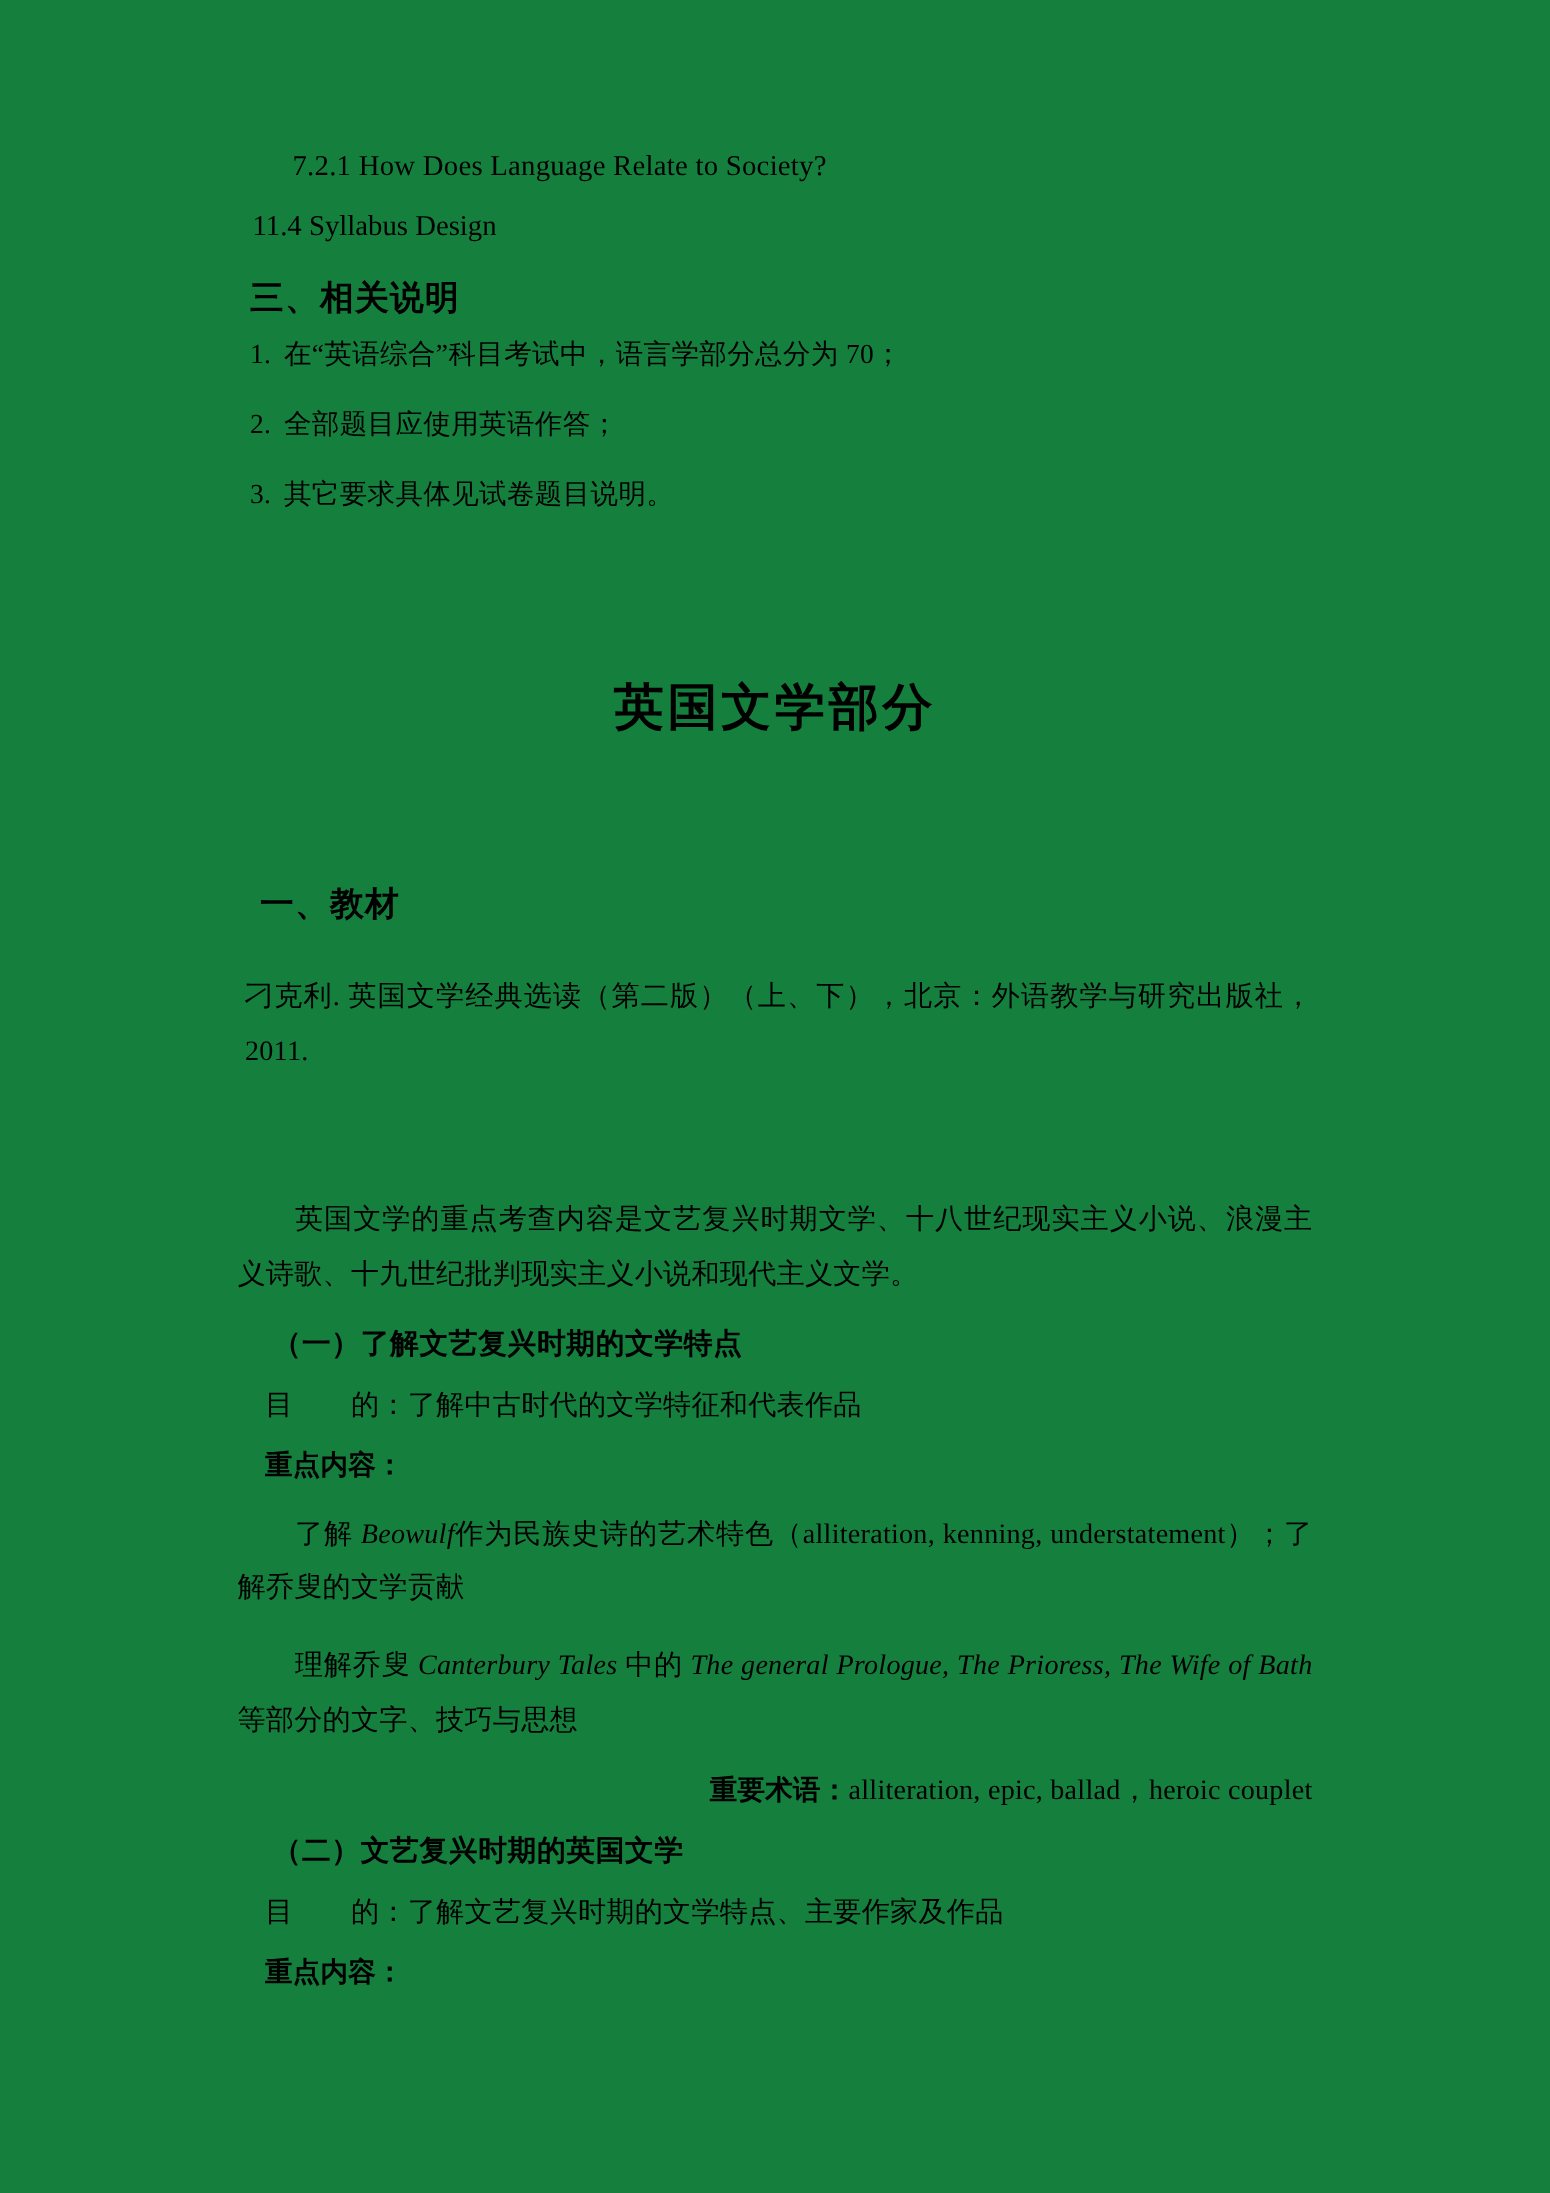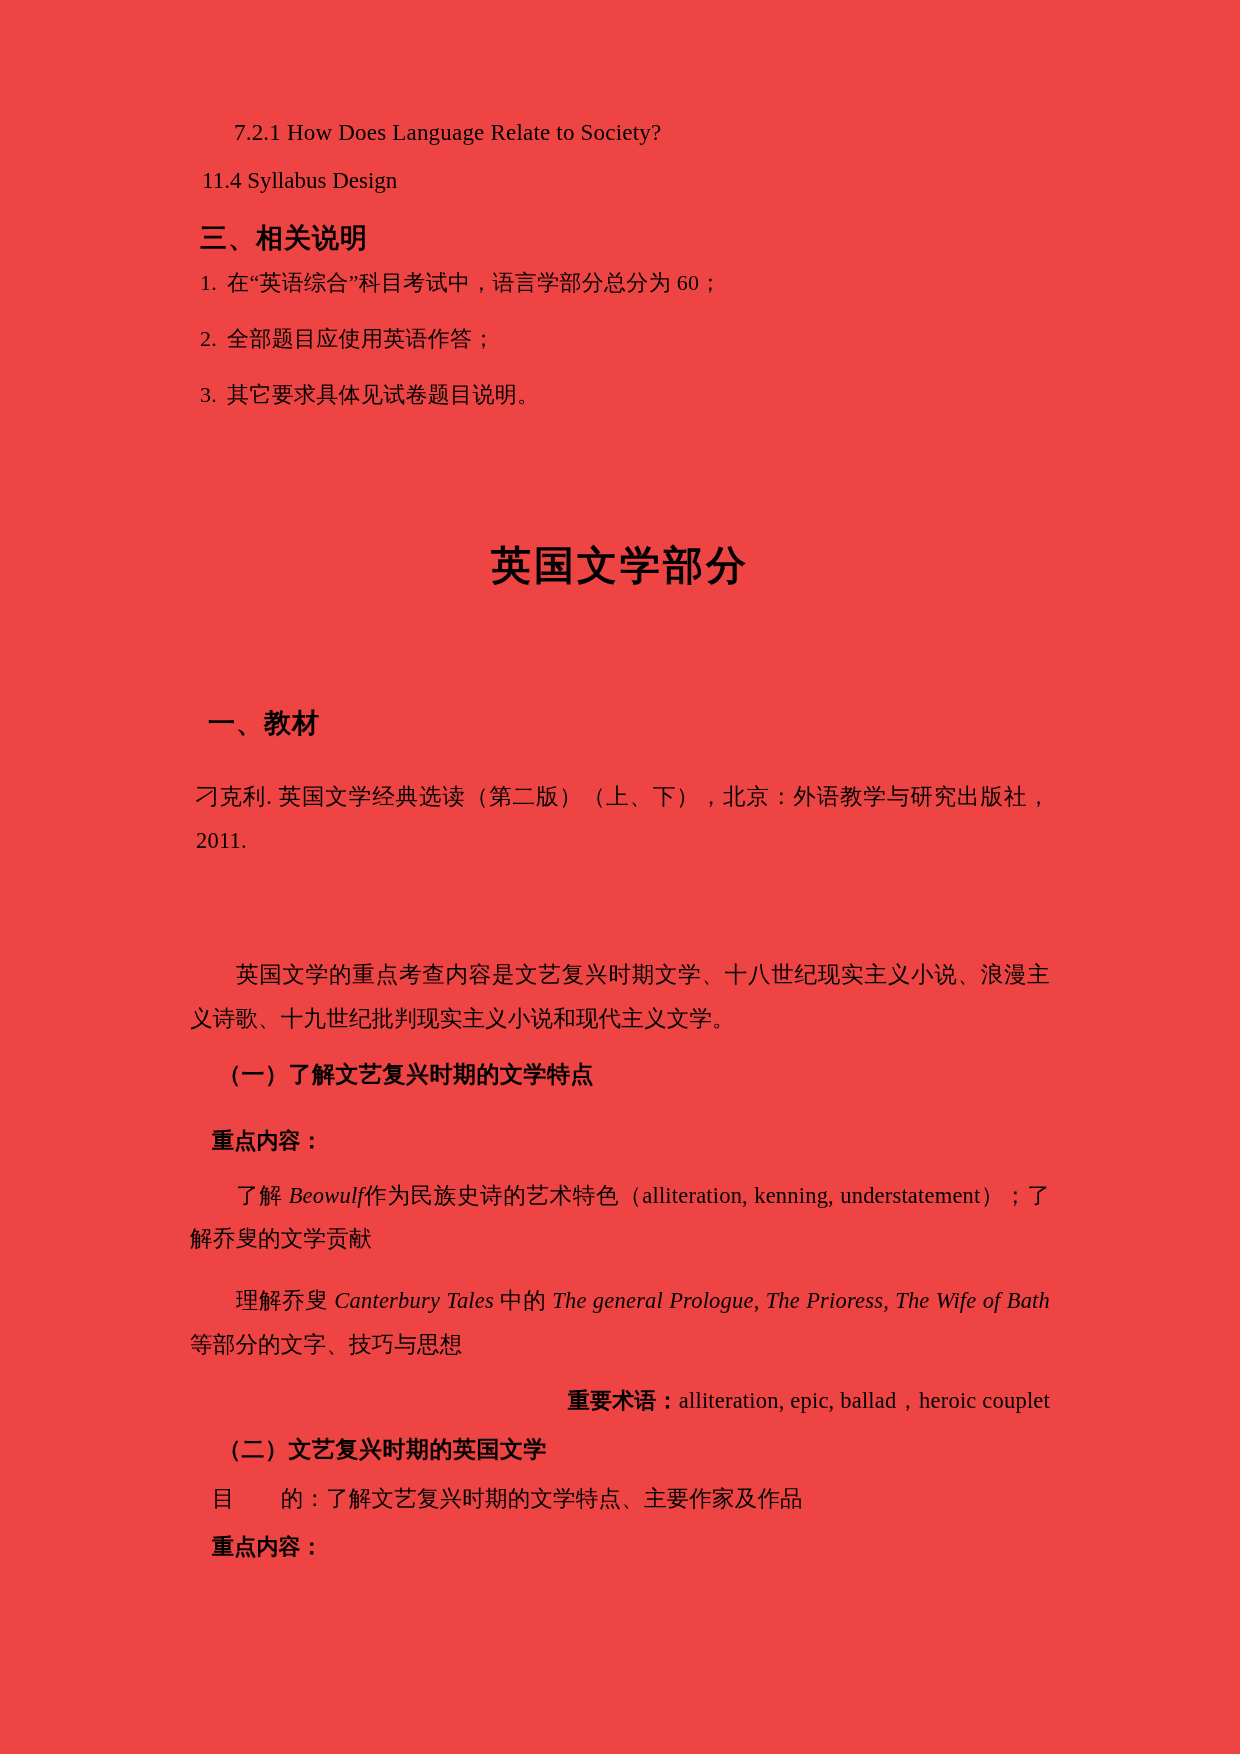--- a/index.html
+++ b/index.html
@@ -8,21 +8,21 @@
     background: #ffffff;
   }
   body {
     font-family: "Liberation Serif", "DejaVu Serif", serif;
     color: #000000;
   }
   .page {
     position: relative;
     width: 1240px;
     height: 1754px;
-    background: #ef4444;
+    background: #15803d;
     overflow: hidden;
     box-sizing: border-box;
     padding: 0;
   }
   .content {
     position: absolute;
     left: 190px;
     top: 120px;
     width: 860px;
   }
@@ -133,21 +133,21 @@
   <div class="content">
 
     <div class="toc-en">7.2.1 How Does Language Relate to Society?</div>
 
 
     <div class="toc-en-plain">11.4 Syllabus Design</div>
 
     <div class="h-section">三、相关说明</div>
 
     <div class="numbered">
-      <span class="num">1.</span><span>在“英语综合”科目考试中，语言学部分总分为 60；</span>
+      <span class="num">1.</span><span>在“英语综合”科目考试中，语言学部分总分为 70；</span>
     </div>
 
     <div class="numbered">
       <span class="num">2.</span><span>全部题目应使用英语作答；</span>
     </div>
 
     <div class="numbered">
       <span class="num">3.</span><span>其它要求具体见试卷题目说明。</span>
     </div>
 
@@ -167,20 +167,23 @@
     <div class="gap-m"></div>
 
     <div class="body-para indent2">英国文学的重点考查内容是文艺复兴时期文学、十八世纪现实主义小说、浪漫主义诗歌、十九世纪批判现实主义小说和现代主义文学。</div>
 
     <div class="gap-s"></div>
 
     <div class="sub-head">（一）了解文艺复兴时期的文学特点</div>
 
     <div class="gap-s"></div>
 
+    <div class="kv-line">
+      <span>目</span><span class="spacer"></span><span>的：</span><span>了解中古时代的文学特征和代表作品</span>
+    </div>
 
     <div class="gap-s"></div>
 
     <div class="kv-line bold-label">重点内容：</div>
 
     <div class="gap-s"></div>
 
     <div class="body-para indent2">
       <span>了解 </span><span class="it">Beowulf</span><span>作为民族史诗的艺术特色（alliteration, kenning, understatement）；了解乔叟的文学贡献</span>
     </div>

